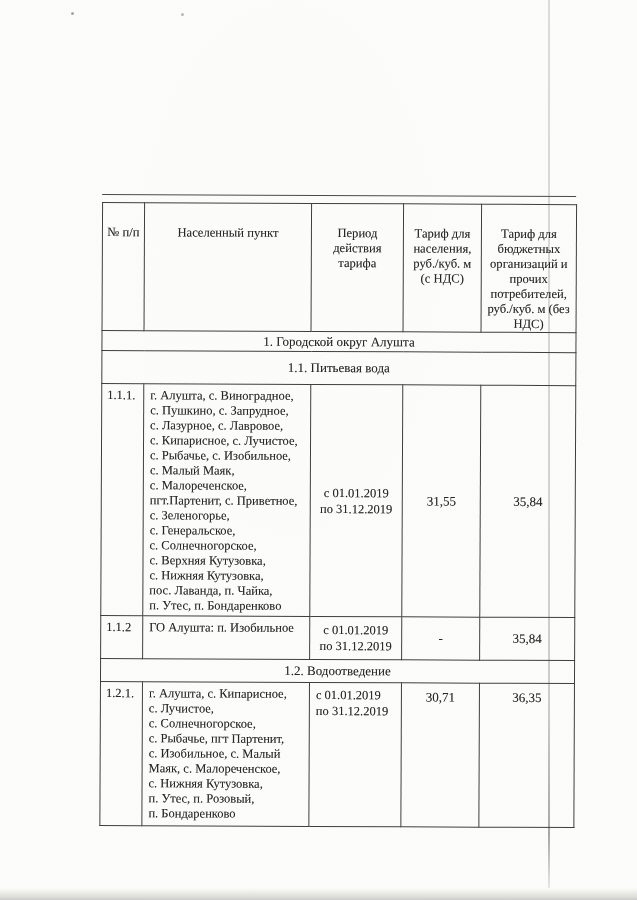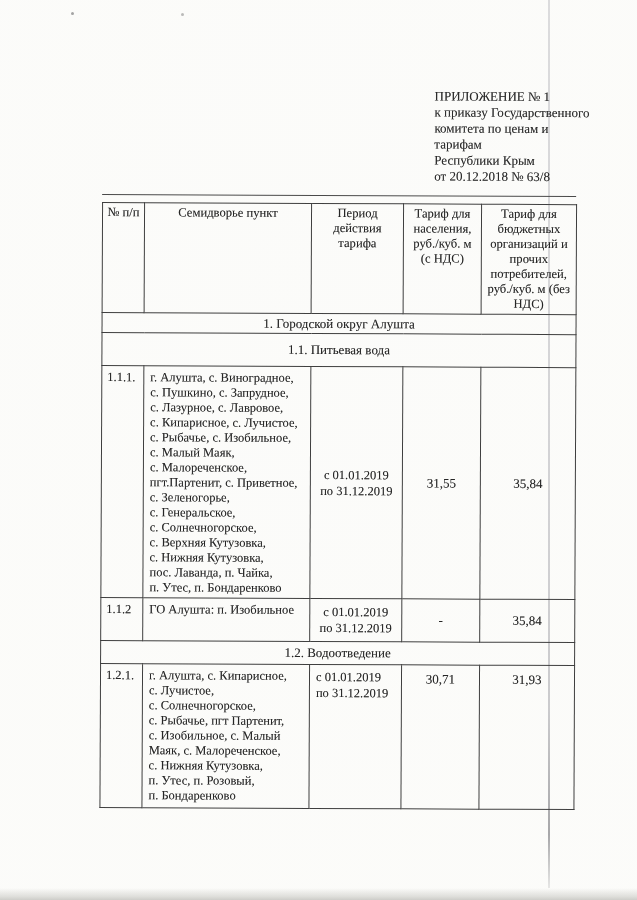--- a/index.html
+++ b/index.html
@@ -47,21 +47,21 @@
   }
   .doc-table td, .doc-table th {
     border: 1px solid #3f3f3f;
     background: transparent;
     font-weight: normal;
     overflow: hidden;
   }
   .doc-table th {
     vertical-align: top;
     text-align: center;
-    padding: 2px 2px 0 2px;
+    padding: 22px 2px 0 2px;
     line-height: 15px;
     white-space: pre-line;
     font-size: 12.6px;
   }
   tr.header-row    { height: 110px; }
   tr.section-row-a { height: 20px; }
   tr.section-row-b { height: 33px; }
   tr.row-1         { height: 226px; }
   tr.row-2         { height: 43px; }
   tr.section-row-c { height: 23px; }
@@ -119,42 +119,36 @@
 <body>
 
 <div class="page">
 
   <div class="speck s1"></div>
   <div class="speck s2"></div>
   <div class="fold-line"></div>
 
   <div class="content">
 
-    <div class="appendix-header">ПРИЛОЖЕНИЕ № 1
-к приказу Государственного
-комитета по ценам и
-тарифам
-Республики Крым
-от 20.12.2018 № 63/8</div>
 
     <div class="outer-top-line"></div>
 
     <table class="doc-table">
       <colgroup>
         <col style="width:42px">
         <col style="width:167px">
         <col style="width:92px">
         <col style="width:78px">
         <col style="width:95px">
       </colgroup>
 
       <tbody>
           <tr class="header-row">
         <th>№ п/п</th>
-        <th>Семидворье пункт</th>
+        <th>Населенный пункт</th>
         <th>Период
 действия тарифа</th>
         <th>Тариф для
 населения,
 руб./куб. м
 (с НДС)</th>
         <th>Тариф для
 бюджетных
 организаций и
 прочих
@@ -214,21 +208,21 @@
 с. Солнечногорское,
 с. Рыбачье, пгт Партенит,
 с. Изобильное, с. Малый
 Маяк, с. Малореченское,
 с. Нижняя Кутузовка,
 п. Утес, п. Розовый,
 п. Бондаренково</td>
         <td class="cell-top-left pre">с 01.01.2019
 по 31.12.2019</td>
         <td class="cell-top-center tariff-val">30,71</td>
-        <td class="cell-top-center tariff-val">31,93</td>
+        <td class="cell-top-center tariff-val">36,35</td>
       </tr>
     </tbody>
       </table>
 
   </div>
 
   <div class="bottom-edge"></div>
 </div>
 
 </body></html>

